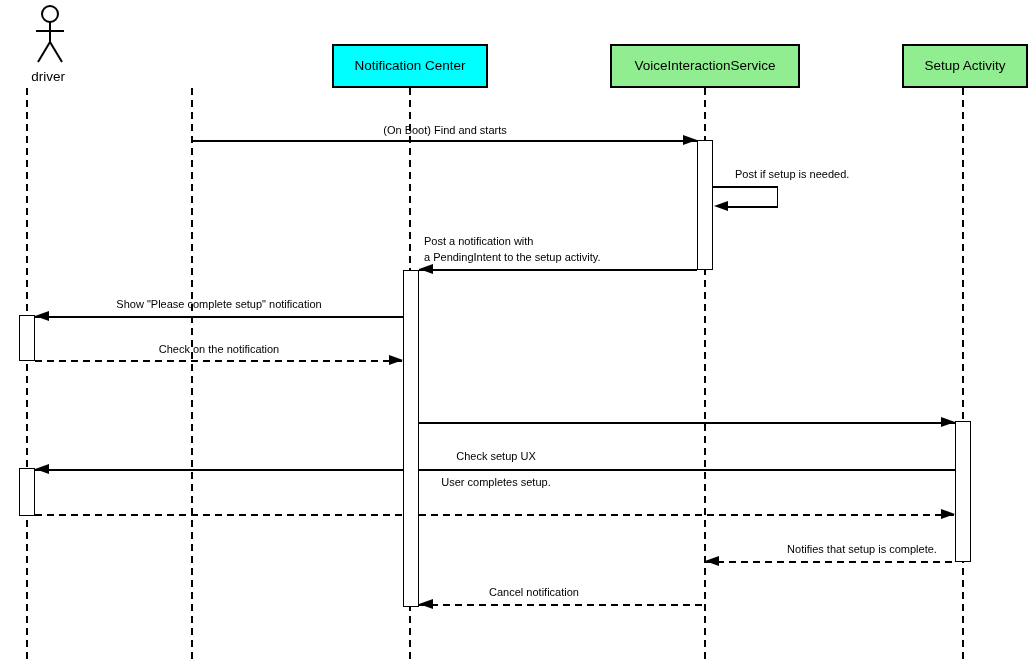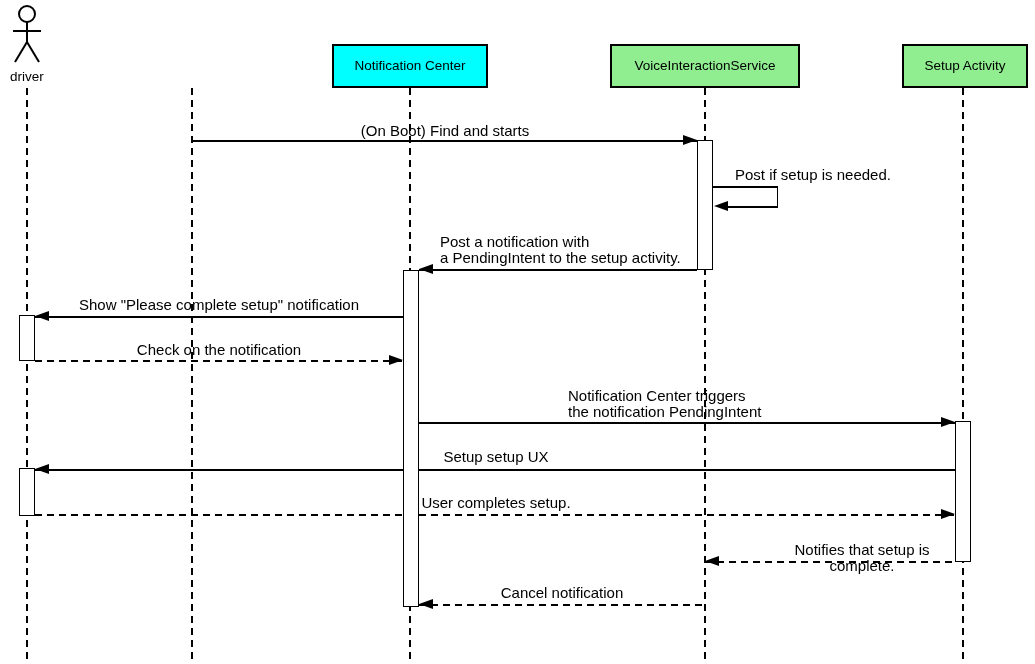--- a/index.html
+++ b/index.html
@@ -11,24 +11,24 @@
     display:flex;align-items:center;justify-content:center;text-align:center;
     font-size:13.5px;line-height:16px;color:#000;white-space:pre-line;z-index:5;}
   .act{position:absolute;box-sizing:border-box;border:1.5px solid #000;background:#fff;z-index:3;}
   .mline{position:absolute;height:1.5px;background:#000;z-index:2;}
   .mline.dashed{background:repeating-linear-gradient(90deg,#000 0 7px,transparent 7px 12px);}
   .vline{position:absolute;width:1.5px;background:#000;z-index:2;}
   .arrow{position:absolute;width:0;height:0;border-top:5.5px solid transparent;
     border-bottom:5.5px solid transparent;z-index:2;}
   .arrow.right{border-left:14px solid #000;}
   .arrow.left{border-right:14px solid #000;}
-  .mlabel{position:absolute;font-size:15px;line-height:15.5px;color:#000;
+  .mlabel{position:absolute;font-size:11px;line-height:15.5px;color:#000;
     white-space:pre-line;z-index:4;}
   .mlabel.center{transform:translateX(-50%);text-align:center;}
-  .actor-wrap{position:absolute;z-index:5;text-align:center;}
+  .actor-wrap{position:absolute;z-index:5;text-align:right;margin-left:21px;}
   .actor-label{font-size:13.5px;color:#000;margin-top:1px;}
 </style>
 </head>
 <body>
 
 <div id="diagram">
     <div class="lifeline" style="left: 26.3px; top: 88px; height: 574px;"></div>
     <div class="lifeline" style="left: 191.3px; top: 88px; height: 574px;"></div>
     <div class="lifeline" style="left: 409.3px; top: 88px; height: 574px;"></div>
     <div class="lifeline" style="left: 704.3px; top: 88px; height: 574px;"></div>
@@ -48,42 +48,40 @@
     <div class="mline" style="left: 192px; top: 140.25px; width: 505px;"></div>
     <div class="arrow right" style="left: 683px; top: 135px;"></div>
     <div class="mlabel center" style="top: 123px; left: 445px;">(On Boot) Find and starts</div>
     <div class="mline" style="left: 713px; top: 186.25px; width: 65px;"></div>
     <div class="vline" style="left: 776.5px; top: 186.25px; height: 21.5px;"></div>
     <div class="mline" style="left: 726px; top: 206.25px; width: 52px;"></div>
     <div class="arrow left" style="left: 714px; top: 201px;"></div>
     <div class="mlabel" style="top: 167px; left: 735px;">Post if setup is needed.</div>
     <div class="mline" style="left: 419px; top: 269.25px; width: 278px;"></div>
     <div class="arrow left" style="left: 419px; top: 264px;"></div>
-    <div class="mlabel" style="top: 234px; left: 440px;">Post a notification with
+    <div class="mlabel" style="top: 234px; left: 424px;">Post a notification with
 a PendingIntent to the setup activity.</div>
     <div class="mline" style="left: 35px; top: 316.25px; width: 368px;"></div>
     <div class="arrow left" style="left: 35px; top: 311px;"></div>
     <div class="mlabel center" style="top: 297px; left: 219px;">Show "Please complete setup" notification</div>
     <div class="mline dashed" style="left: 35px; top: 360.25px; width: 368px;"></div>
     <div class="arrow right" style="left: 389px; top: 355px;"></div>
     <div class="mlabel center" style="top: 342px; left: 219px;">Check on the notification</div>
     <div class="mline" style="left: 419px; top: 422.25px; width: 536px;"></div>
     <div class="arrow right" style="left: 941px; top: 417px;"></div>
-    <div class="mlabel" style="top: 388px; left: 568px;">Notification Center triggers
-the notification PendingIntent</div>
     <div class="mline" style="left: 35px; top: 469.25px; width: 920px;"></div>
     <div class="arrow left" style="left: 35px; top: 464px;"></div>
-    <div class="mlabel center" style="top: 449px; left: 496px;">Setup setup UX</div>
+    <div class="mlabel center" style="top: 449px; left: 496px;">Check setup UX</div>
     <div class="mline dashed" style="left: 35px; top: 514.25px; width: 920px;"></div>
     <div class="arrow right" style="left: 941px; top: 509px;"></div>
-    <div class="mlabel center" style="top: 495px; left: 496px;">User completes setup.</div>
+    <div class="mlabel center" style="top: 475px; left: 496px;">User completes setup.</div>
     <div class="mline dashed" style="left: 705px; top: 561.25px; width: 250px;"></div>
     <div class="arrow left" style="left: 705px; top: 556px;"></div>
     <div class="mlabel center" style="top: 542px; left: 862px;">Notifies that setup is complete.</div>
     <div class="mline dashed" style="left: 419px; top: 604.25px; width: 286px;"></div>
     <div class="arrow left" style="left: 419px; top: 599px;"></div>
-    <div class="mlabel center" style="top: 585px; left: 562px;">Cancel notification</div>
+    <div class="mlabel center" style="top: 585px; left: 534px;">Cancel notification</div>
     <div class="act" style="left: 697px; top: 140px; width: 16px; height: 130px;"></div>
     <div class="act" style="left: 403px; top: 270px; width: 16px; height: 337px;"></div>
     <div class="act" style="left: 19px; top: 315px; width: 16px; height: 46px;"></div>
     <div class="act" style="left: 19px; top: 468px; width: 16px; height: 48px;"></div>
     <div class="act" style="left: 955px; top: 421px; width: 16px; height: 141px;"></div>
   </div>
 
 </body></html>

